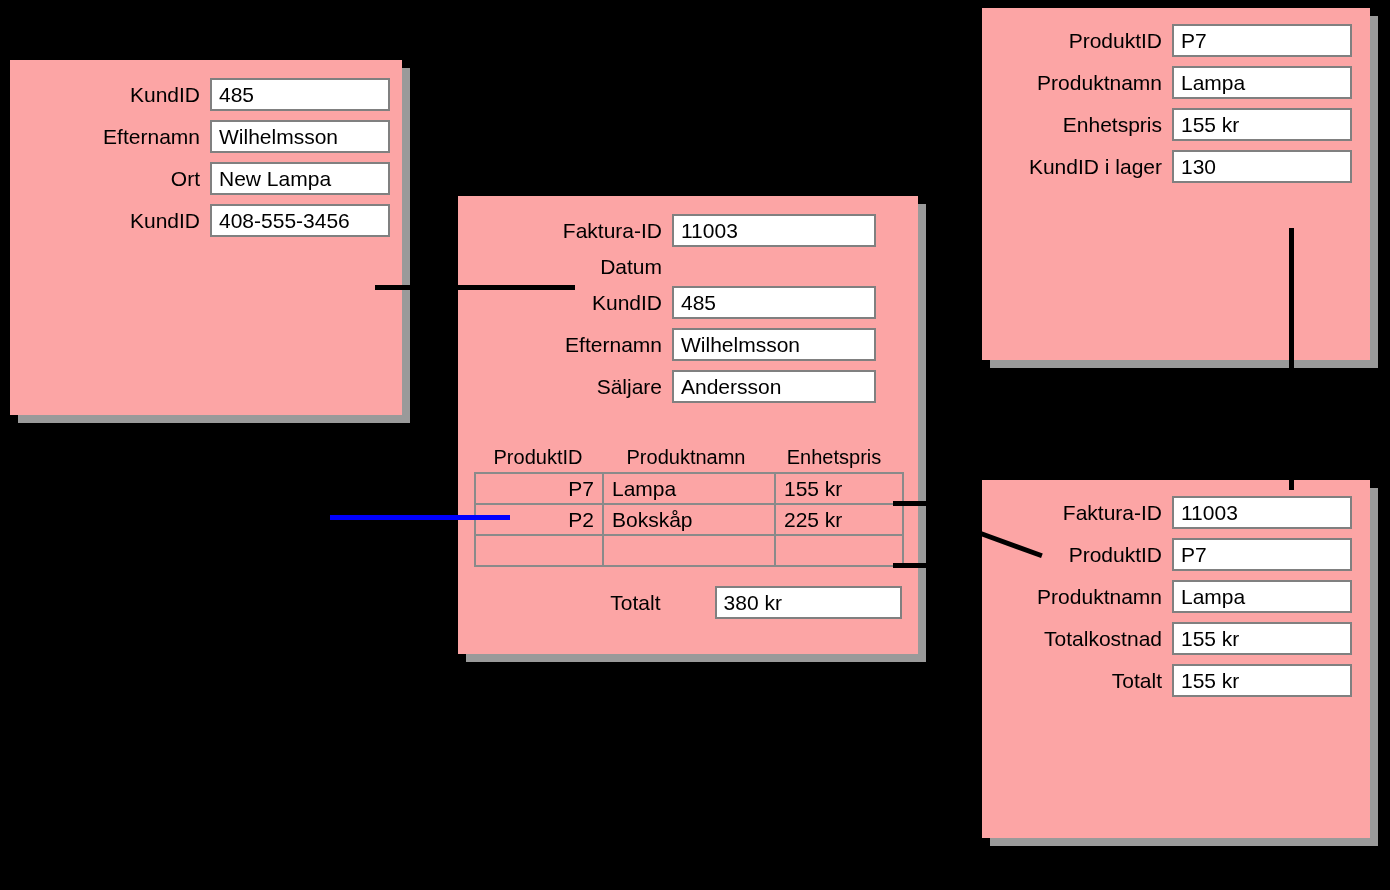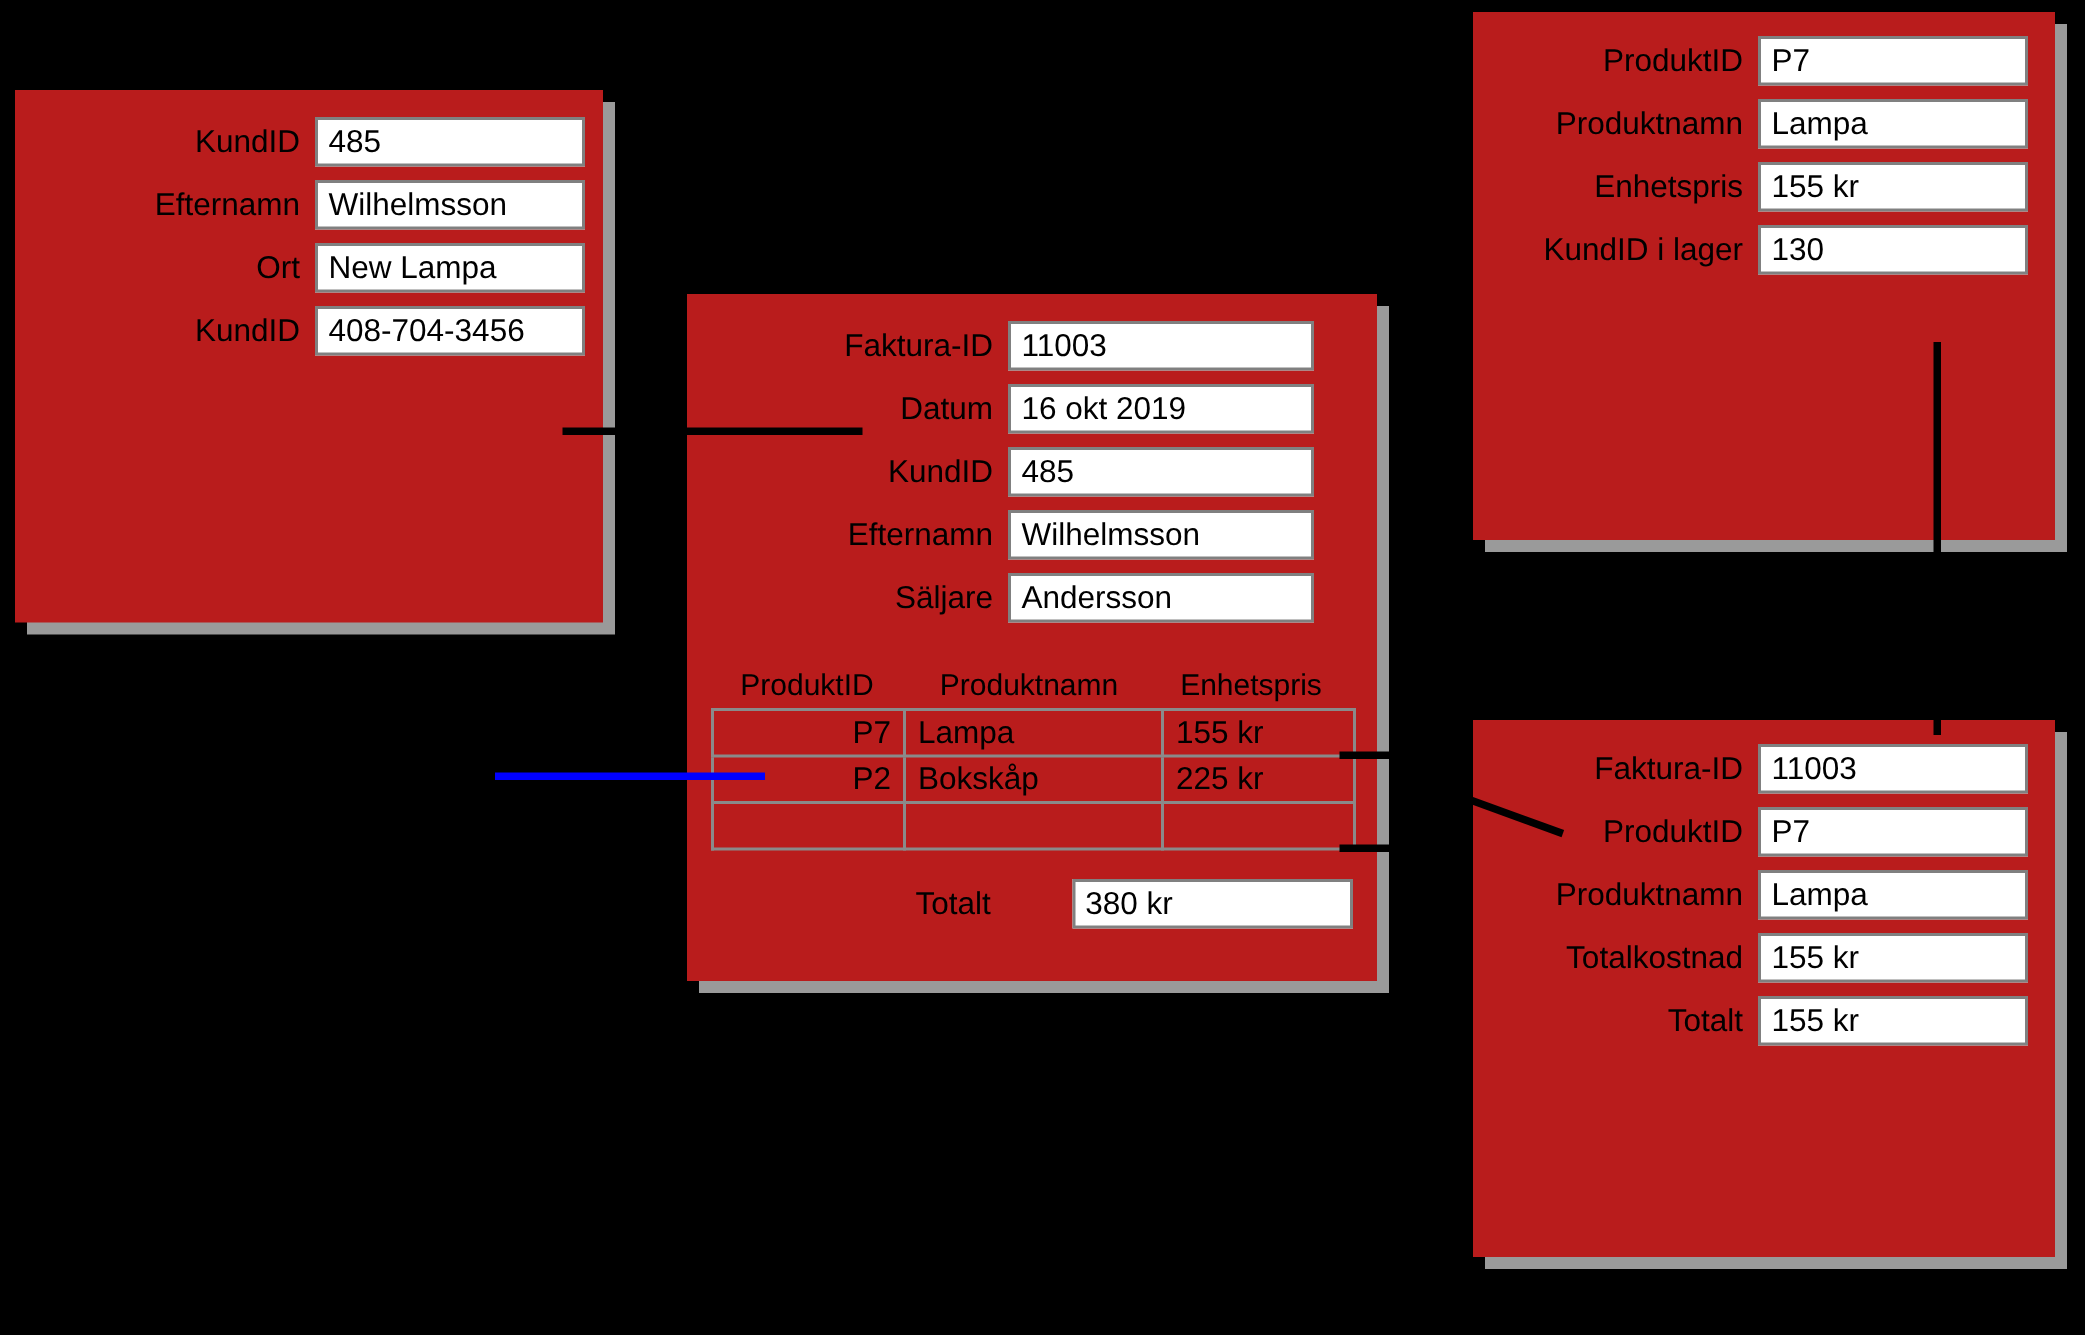--- a/index.html
+++ b/index.html
@@ -2,21 +2,21 @@
 <html><head>
 <meta charset="utf-8">
 <style>
   html,body{margin:0;padding:0;background:#000;}
   body{
     width:1390px;height:890px;position:relative;overflow:hidden;
     font-family:"Liberation Sans","DejaVu Sans",sans-serif;
     background:#000;
   }
   .card{
-    position:absolute;background:#b91c1c;box-sizing:border-box;
+    position:absolute;background:#fca5a5;box-sizing:border-box;
     box-shadow:8px 8px 0 0 #9a9a9a;
   }
   .rows{position:absolute;left:0;top:0;width:100%;}
   .frow{display:flex;align-items:center;margin-bottom:9px;}
   .flabel{
     text-align:right;font-size:21px;color:#000;
     padding-right:10px;white-space:nowrap;line-height:1;
   }
   .fbox{
     border:2px solid #808080;background:#fff;height:33px;
@@ -94,34 +94,33 @@
     <div class="frow">
       <div class="flabel">Efternamn</div>
       <div class="fbox">Wilhelmsson</div>
     </div>
     <div class="frow">
       <div class="flabel">Ort</div>
       <div class="fbox">New Lampa</div>
     </div>
     <div class="frow">
       <div class="flabel">KundID</div>
-      <div class="fbox">408-704-3456</div>
+      <div class="fbox">408-555-3456</div>
     </div>
   </div>
 </div>
 
 <div class="card" id="card-invoice">
   <div class="rows">
     <div class="frow">
       <div class="flabel">Faktura-ID</div>
       <div class="fbox">11003</div>
     </div>
     <div class="frow">
       <div class="flabel">Datum</div>
-      <div class="fbox">16 okt 2019</div>
     </div>
     <div class="frow">
       <div class="flabel">KundID</div>
       <div class="fbox">485</div>
     </div>
     <div class="frow">
       <div class="flabel">Efternamn</div>
       <div class="fbox">Wilhelmsson</div>
     </div>
     <div class="frow">

